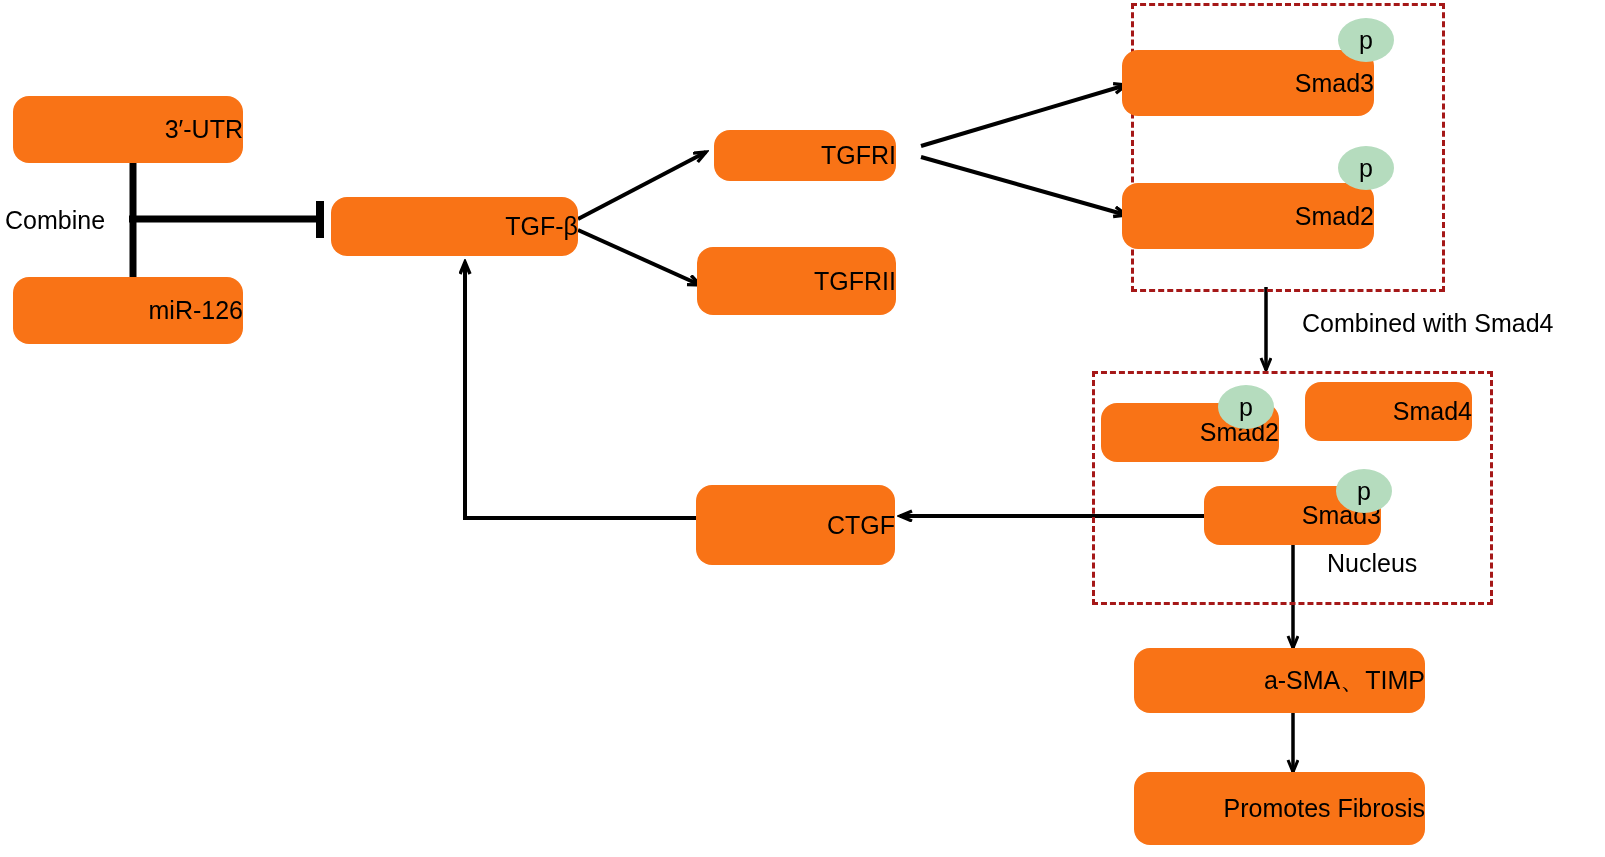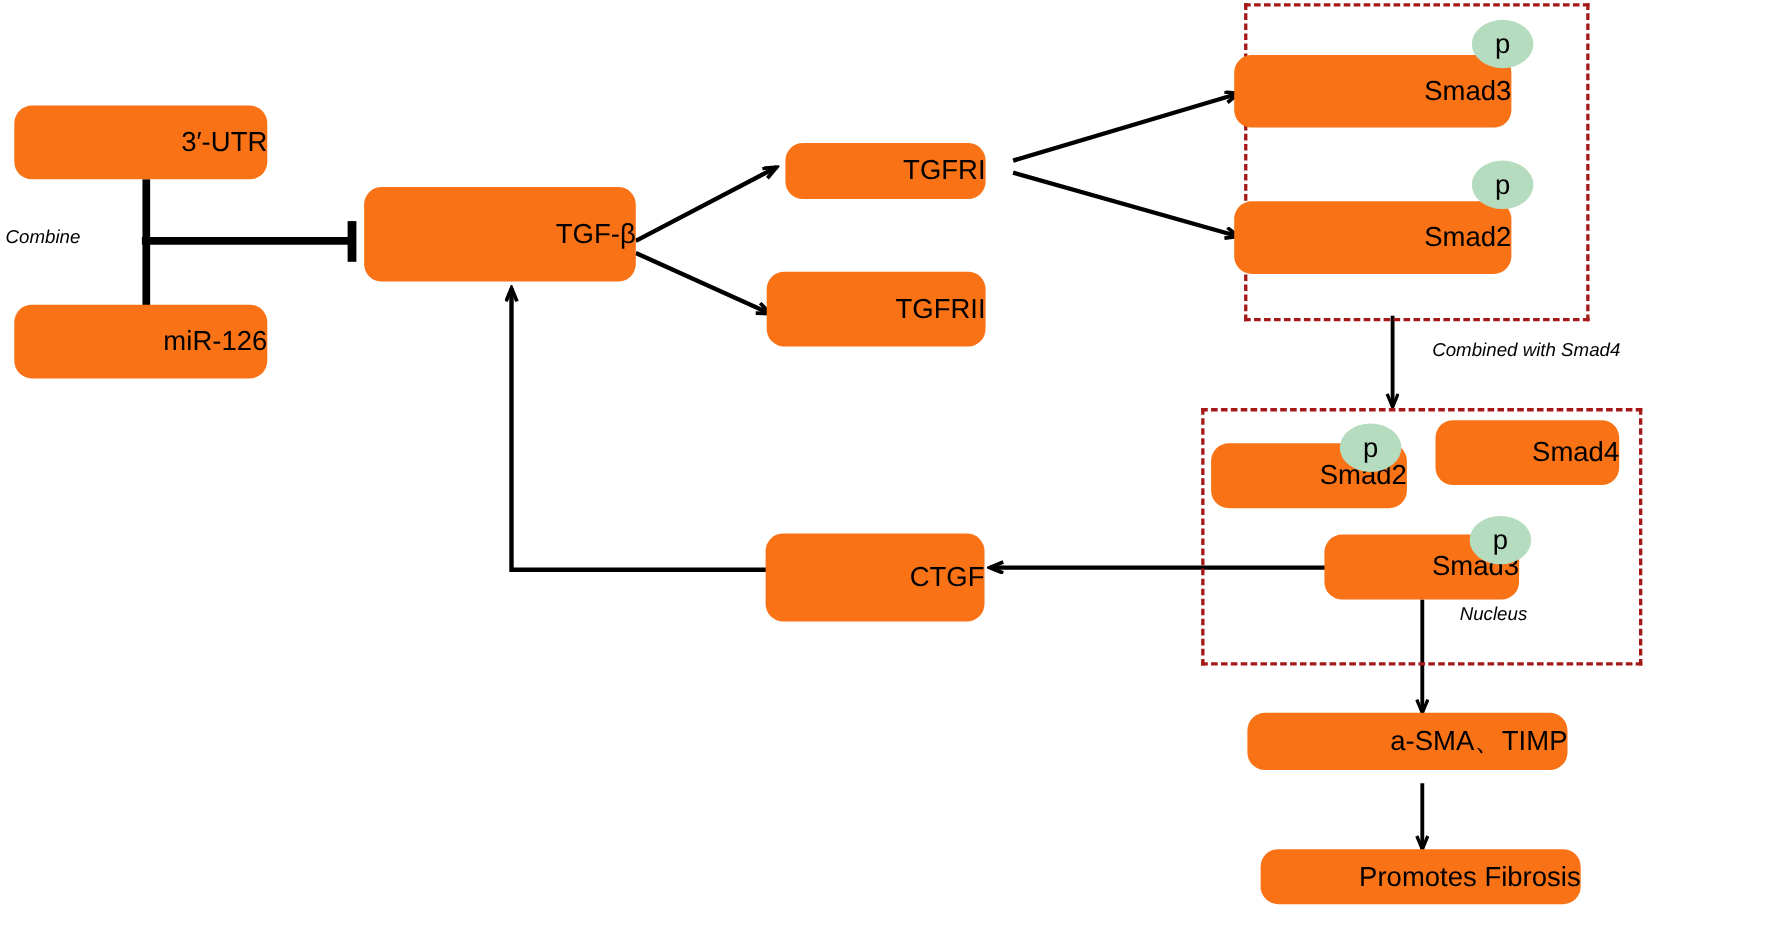--- a/index.html
+++ b/index.html
@@ -55,26 +55,25 @@
     z-index: 4;
   }
   .compartment {
     position: absolute;
     border: 3px dashed #a51818;
     background: transparent;
     z-index: 1;
   }
   .plain-label {
     position: absolute;
-    font-size: 17px;
+    font-size: 25px;
     color: #000000;
     font-family: "Liberation Sans", sans-serif;
     white-space: nowrap;
     z-index: 5;
-    font-style: italic;
   }
 </style>
 </head>
 <body>
 
 <div id="diagram">
 
   <svg id="edges" viewBox="0 0 1605 857" width="1605" height="857" xmlns="http://www.w3.org/2000/svg">
     <defs>
       <marker id="arrowOpen" markerWidth="16" markerHeight="16" refX="13" refY="6" orient="auto" markerUnits="userSpaceOnUse">
@@ -114,21 +113,21 @@
   <div class="compartment" style="left:1092px; top:371px; width:395px; height:228px;"></div>
 
   <div class="node" style="left:13px; top:96px; width:230px; height:67px;">
     <span>3′-UTR</span>
   </div>
 
   <div class="node" style="left:13px; top:277px; width:230px; height:67px;">
     <span>miR-126</span>
   </div>
 
-  <div class="node" style="left:331px; top:170px; width:247px; height:86px;">
+  <div class="node" style="left:331px; top:197px; width:247px; height:59px;">
     <span>TGF-β</span>
   </div>
 
   <div class="node" style="left:714px; top:130px; width:182px; height:51px;">
     <span>TGFRI</span>
   </div>
 
   <div class="node" style="left:697px; top:247px; width:199px; height:68px;">
     <span>TGFRII</span>
   </div>
@@ -162,25 +161,25 @@
     <span>Smad3</span>
   </div>
   <div class="pmark" style="left:1336px; top:469px;">
     <span>p</span>
   </div>
 
   <div class="node" style="left:696px; top:485px; width:199px; height:80px;">
     <span>CTGF</span>
   </div>
 
-  <div class="node" style="left:1134px; top:648px; width:291px; height:52px;">
+  <div class="node" style="left:1134px; top:648px; width:291px; height:65px;">
     <span>a-SMA、TIMP</span>
   </div>
 
-  <div class="node" style="left:1134px; top:772px; width:291px; height:50px;margin-left:12px;">
+  <div class="node" style="left:1134px; top:772px; width:291px; height:73px;">
     <span>Promotes Fibrosis</span>
   </div>
 
   <div class="plain-label" style="left:5px; top:206px;">Combine</div>
 
   <div class="plain-label" style="left:1302px; top:309px;">Combined with Smad4</div>
 
   <div class="plain-label" style="left:1327px; top:549px;">Nucleus</div>
 
 </div>

